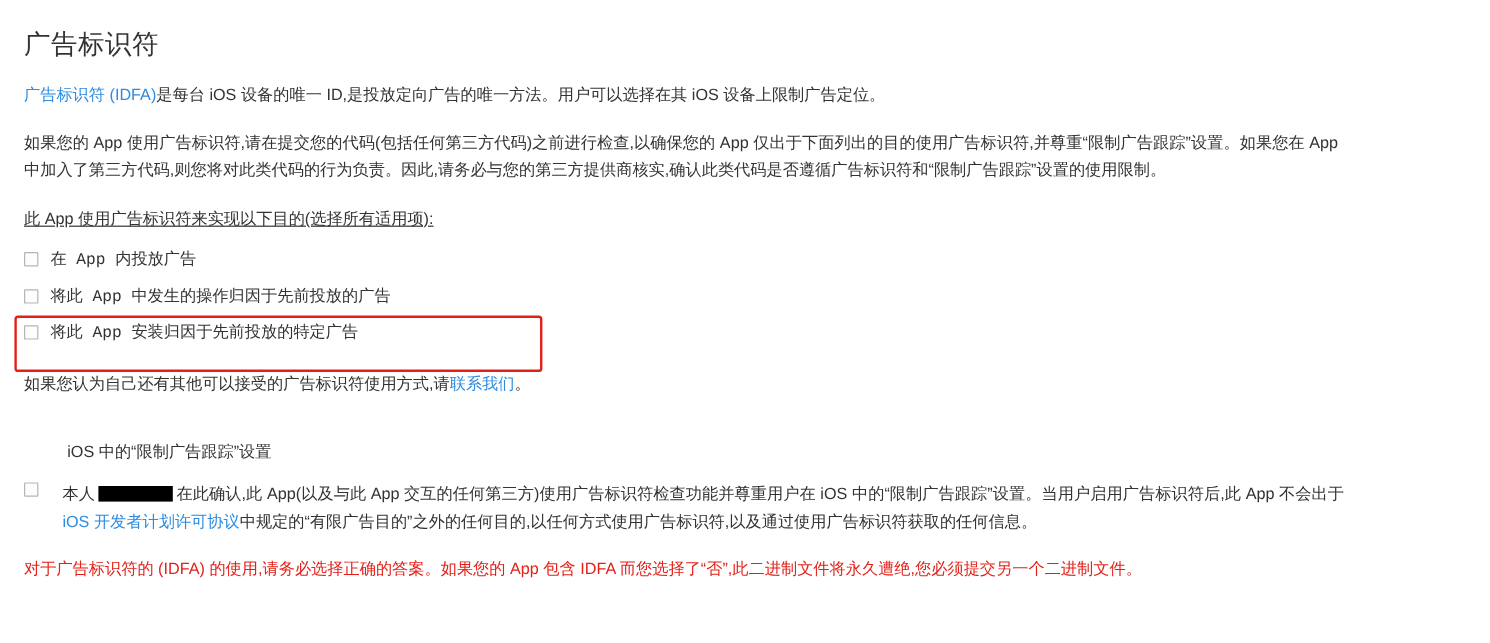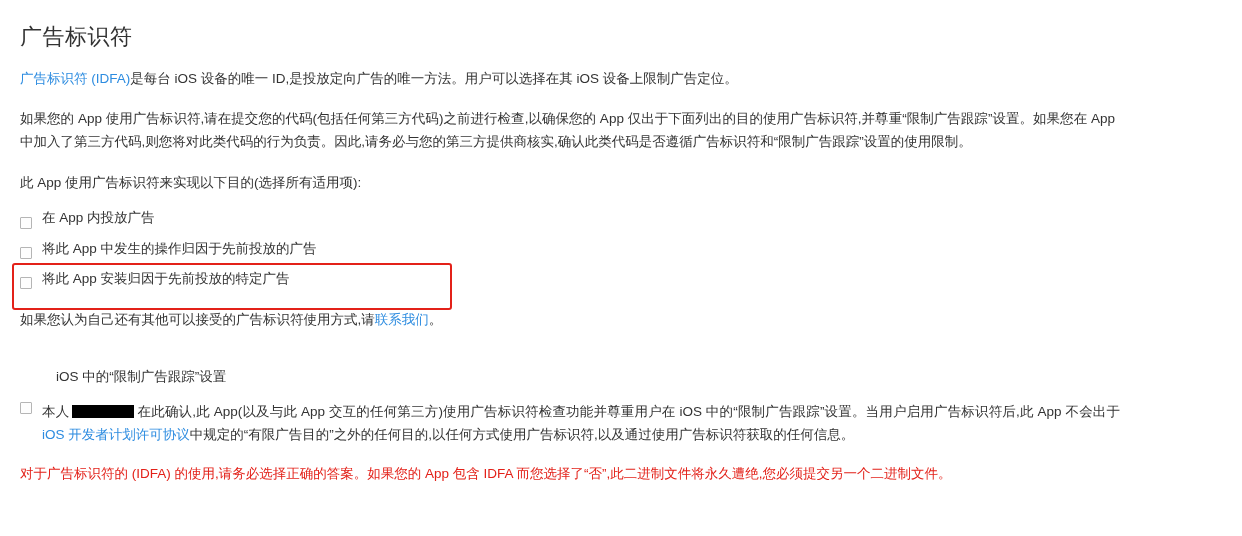--- a/index.html
+++ b/index.html
@@ -91,31 +91,33 @@
     font-size: 13.5px;
     line-height: 1.75;
     margin-top: 17px;
     max-width: 1095px;
     text-align: justify;
   }
   .section-label {
     font-size: 13.5px;
     line-height: 1.6;
     margin-top: 18px;
+    text-decoration: underline;
   }
   .checklist {
     margin-top: 10px;
   }
   .check-row {
     display: flex;
-    align-items: flex-end;
+    align-items: flex-start;
     gap: 10px;
     font-size: 13.5px;
     line-height: 1.5;
     padding: 5px 0;
+    font-family: Liberation Mono, monospace;
   }
   .checkbox {
     width: 12px;
     height: 12px;
     border: 1px solid #b5b5b5;
     background: #fdfdfd;
     box-sizing: border-box;
     flex: none;
     margin-top: 2px;
     border-radius: 1px;
@@ -137,21 +139,21 @@
   }
   .ios-heading {
     font-size: 13.5px;
     margin-top: 37px;
     color: #333333;
     padding-left: 36px;
   }
   .consent-row {
     display: flex;
     align-items: flex-start;
-    gap: 10px;
+    gap: 20px;
     margin-top: 14px;
     font-size: 13.5px;
     line-height: 1.75;
     max-width: 1100px;
     text-align: justify;
   }
   .redaction {
     display: inline-block;
     background: #000000;
     width: 62px;

